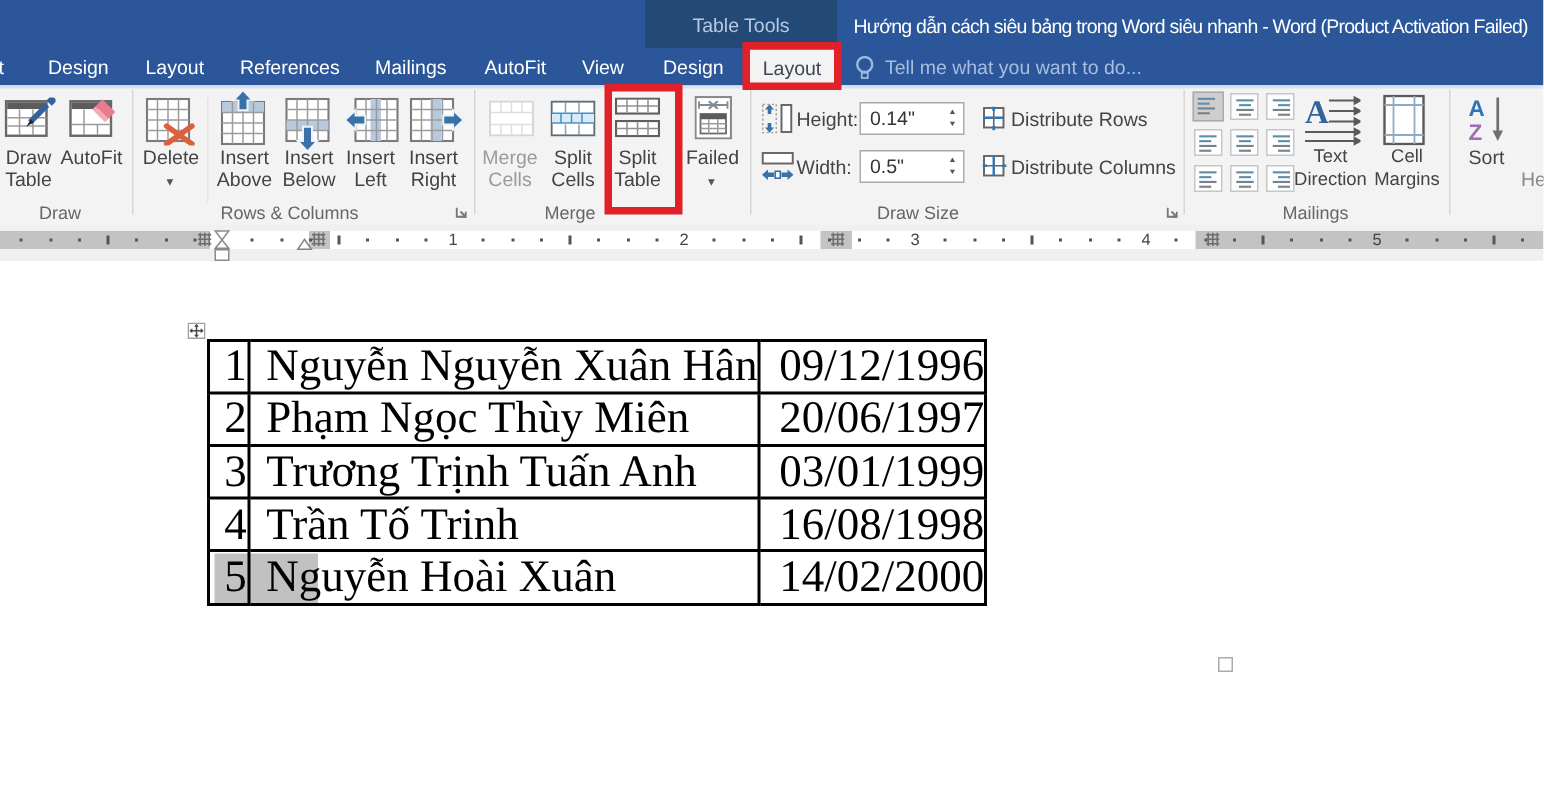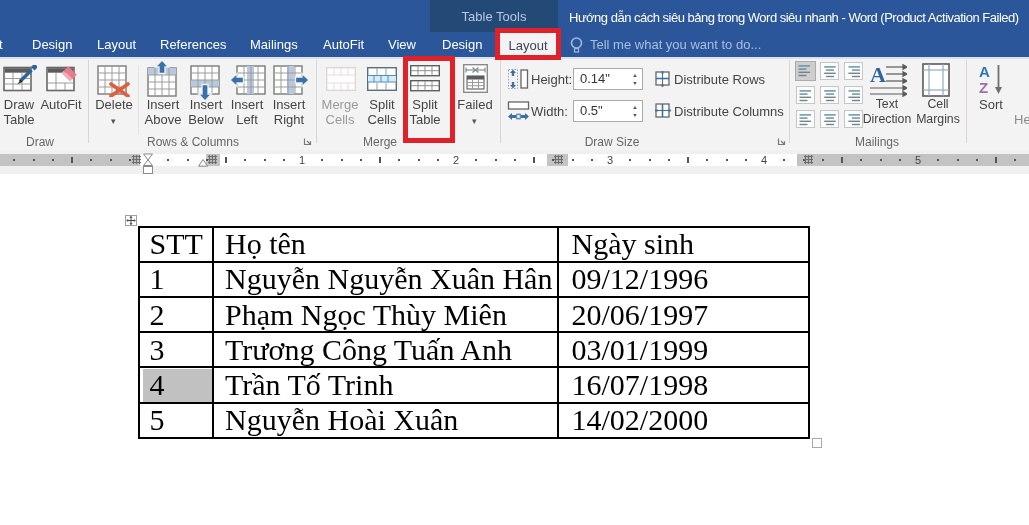--- a/index.html
+++ b/index.html
@@ -537,44 +537,39 @@
     <path d="M6 0.8 L7.6 2.8 H4.4 Z"></path>
       <path d="M6 10.2 L7.6 8.2 H4.4 Z"></path>
     <path d="M1.2 5.5 L3.2 3.9 V7.1 Z"></path>
       <path d="M10.8 5.5 L8.8 3.9 V7.1 Z"></path>
   </g>
 </svg>
 
 <div class="abs" style="left:143px;top:369px;width:69px;height:33px;background:#c1c1c1;"></div>
 <table id="doctable">
   <tbody>
-      <tr style="height:35.2px;">
-        <td style="width:62.5px;">STT</td>
-        <td style="width:332px;">Họ tên</td>
-        <td style="width:236px;">Ngày sinh</td>
-      </tr>
   <tr style="height:35.2px;">
         <td>1</td>
         <td>Nguyễn Nguyễn Xuân Hân</td>
         <td>09/12/1996</td>
       </tr>
   <tr style="height:35.2px;">
         <td>2</td>
         <td>Phạm Ngọc Thùy Miên</td>
         <td>20/06/1997</td>
       </tr>
   <tr style="height:35.2px;">
         <td id="cell4">3</td>
-        <td>Trương Công Tuấn Anh</td>
+        <td>Trương Trịnh Tuấn Anh</td>
         <td>03/01/1999</td>
       </tr>
   <tr style="height:35.2px;">
         <td>4</td>
         <td>Trần Tố Trinh</td>
-        <td>16/07/1998</td>
+        <td>16/08/1998</td>
       </tr>
   <tr style="height:35.2px;">
         <td>5</td>
         <td>Nguyễn Hoài Xuân</td>
         <td>14/02/2000</td>
       </tr>
 </tbody>
   </table>
 <div class="abs" style="left:812px;top:438px;width:8px;height:8px;border:1px solid #aaa;background:#fff;"></div>
 

